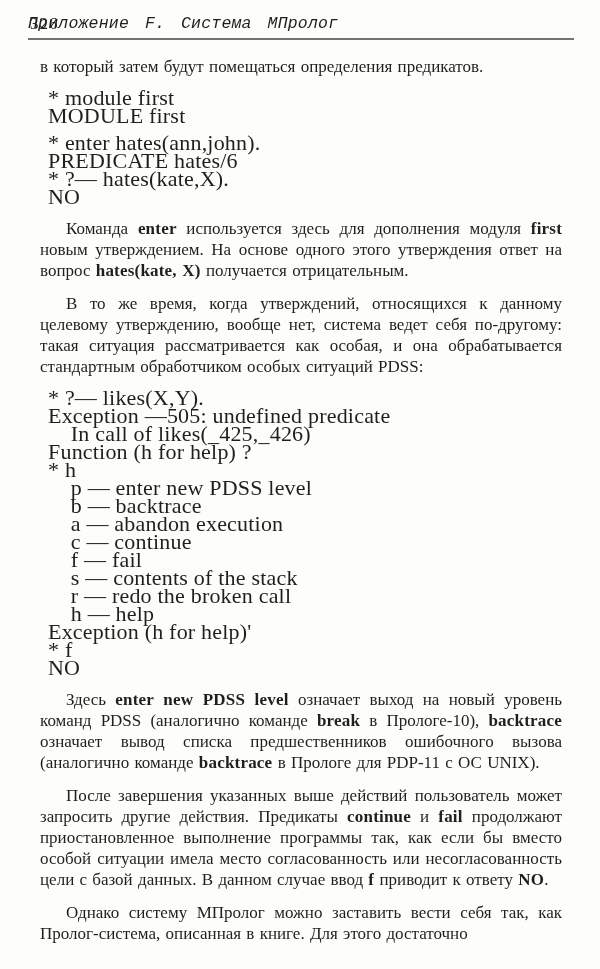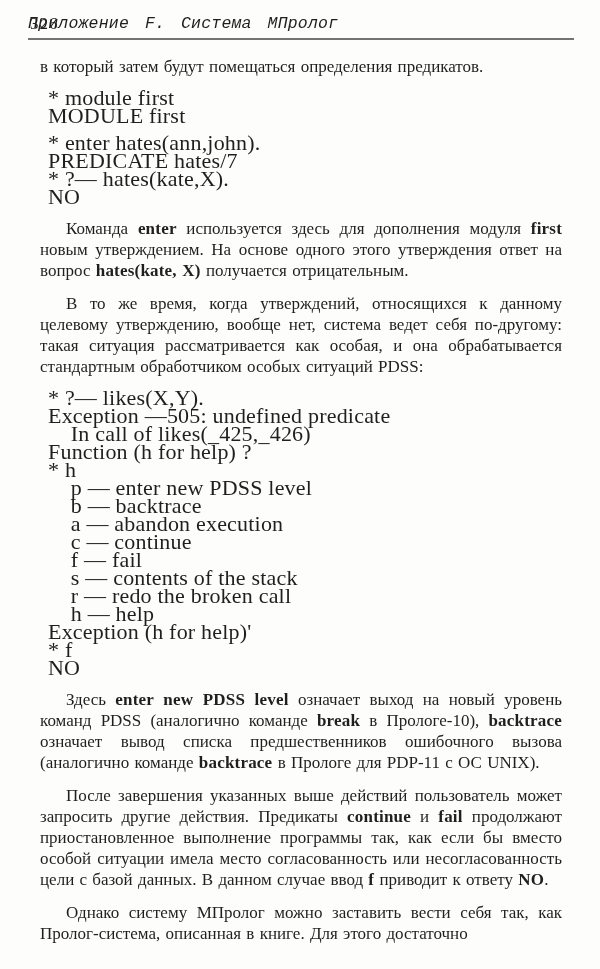--- a/index.html
+++ b/index.html
@@ -71,21 +71,21 @@
     <span class="running-title">Приложение F. Система МПролог</span>
   </header>
 
   <main class="content">
       <p class="para"><span>в который затем будут помещаться определения предикатов.</span></p>
       <div class="code">
         <div class="code-line">* module first</div>
         <div class="code-line">MODULE first</div>
         <div class="code-line blank"></div>
         <div class="code-line">* enter hates(ann,john).</div>
-        <div class="code-line">PREDICATE hates/7</div>
+        <div class="code-line">PREDICATE hates/6</div>
         <div class="code-line">* ?— hates(kate,X).</div>
         <div class="code-line">NO</div>
       </div>
       <p class="para indent"><span>Команда </span><b>enter</b><span> используется здесь для дополнения модуля </span><b>first</b><span> новым утверждением. На основе одного этого утверждения ответ на вопрос </span><b>hates(kate, X)</b><span> получается отрицательным.</span></p>
       <p class="para indent"><span>В то же время, когда утверждений, относящихся к данному целевому утверждению, вообще нет, система ведет себя по-другому: такая ситуация рассматривается как особая, и она обрабатывается стандартным обработчиком особых ситуаций PDSS:</span></p>
       <div class="code">
         <div class="code-line">* ?— likes(X,Y).</div>
         <div class="code-line">Exception —505: undefined predicate</div>
         <div class="code-line">    In call of likes(_425,_426)</div>
         <div class="code-line">Function (h for help) ?</div>

